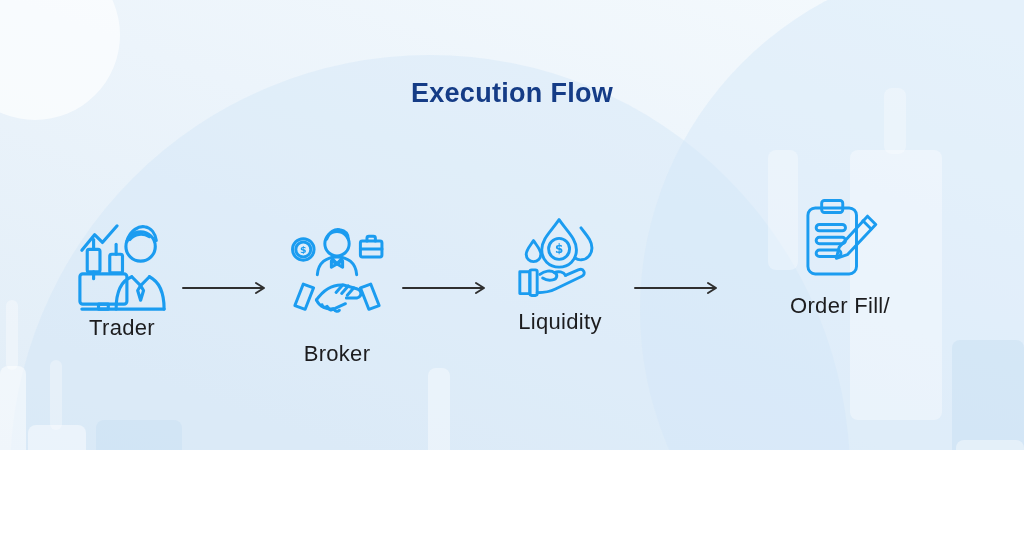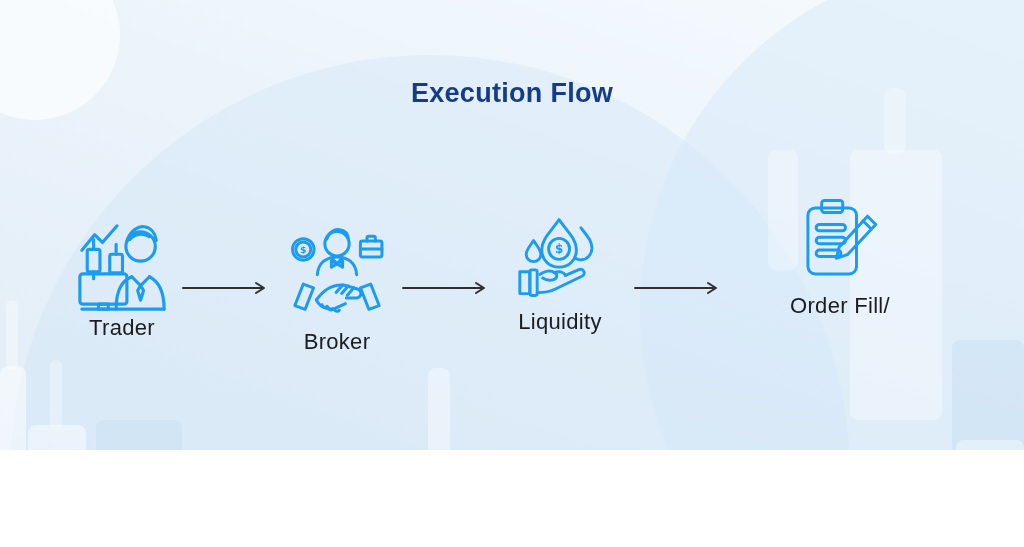--- a/index.html
+++ b/index.html
@@ -44,21 +44,21 @@
   #stage-broker   {left:247px;top:226px;width:180px;}
   #stage-liquidity{left:460px;top:216px;width:200px;}
   #stage-order    {left:720px;top:196px;width:240px;}
   .icon{stroke:#1b9cf0;fill:none;stroke-width:3.2;stroke-linecap:round;stroke-linejoin:round;}
   .icon text{stroke:none;fill:#1b9cf0;font-family:"DejaVu Sans", sans-serif;font-weight:700;text-anchor:middle;}
   .stage-label{
     text-align:center;color:#1c1c1e;
     font-size:22px;line-height:31px;letter-spacing:.3px;
   }
   #stage-trader .stage-label{}
-  #stage-broker .stage-label{margin-top:12px;}
+  #stage-broker .stage-label{margin-top:24px;}
   #stage-liquidity .stage-label,#stage-order .stage-label{margin-top:6px;}
 
   
   .arrow{position:absolute;top:280px;width:92px;height:16px;}
   #arrow-1{left:182px;} #arrow-2{left:402px;} #arrow-3{left:634px;}
   .arrow svg{stroke:#2f2f2f;fill:none;stroke-width:2;stroke-linecap:round;stroke-linejoin:round;}
 </style>
 </head>
 <body>
 

